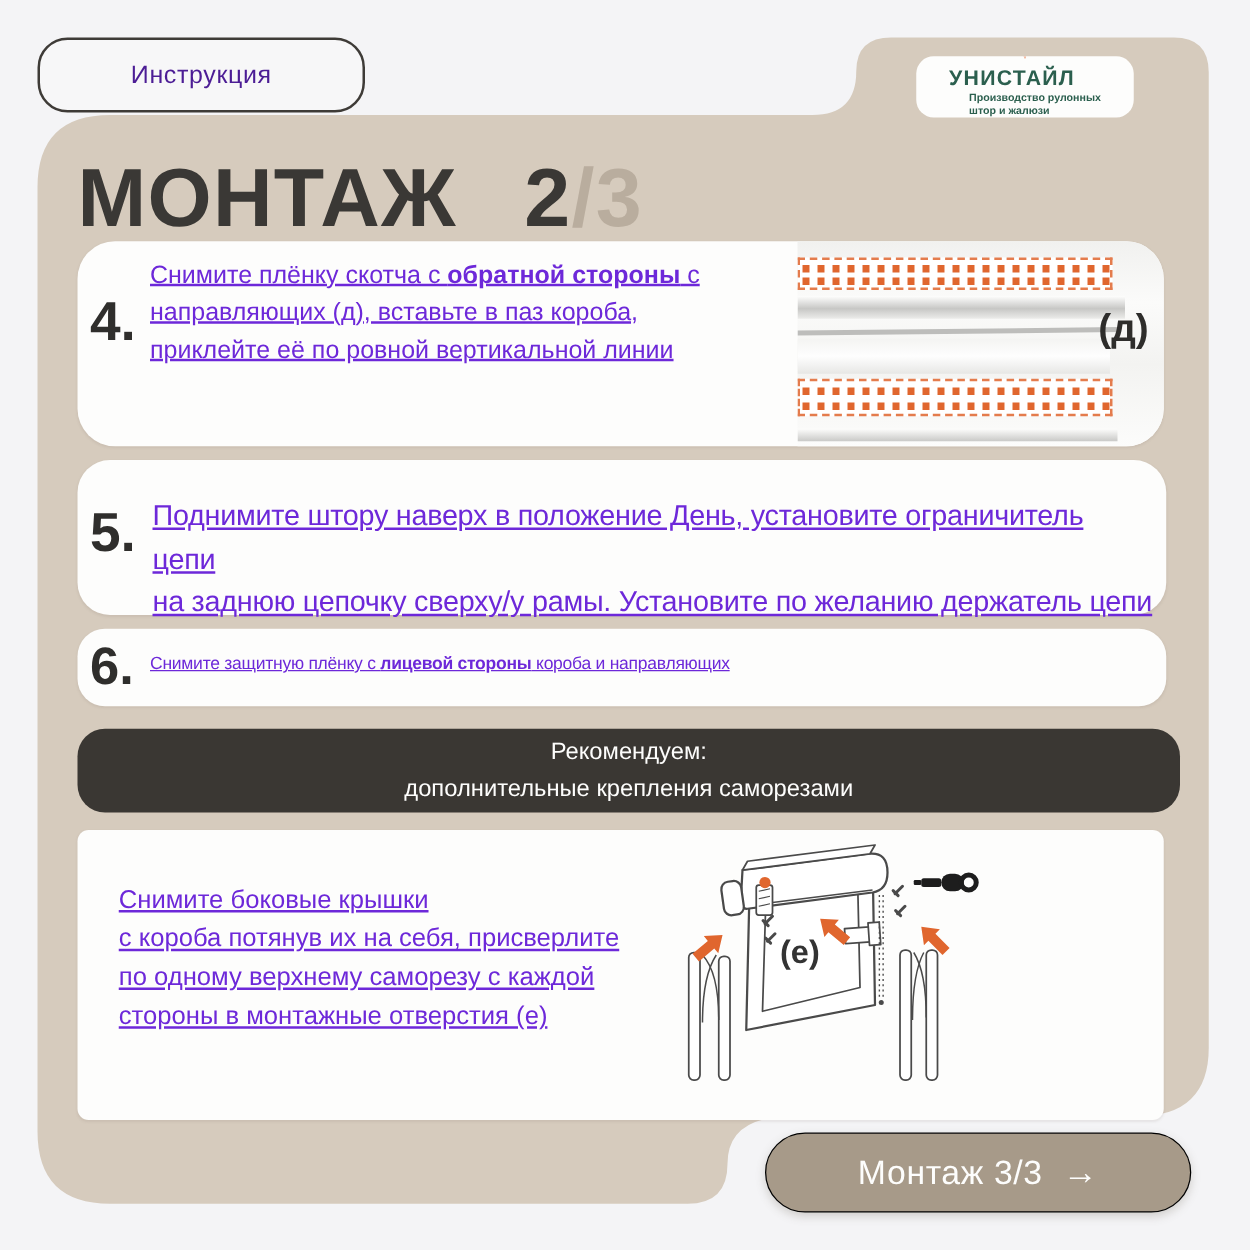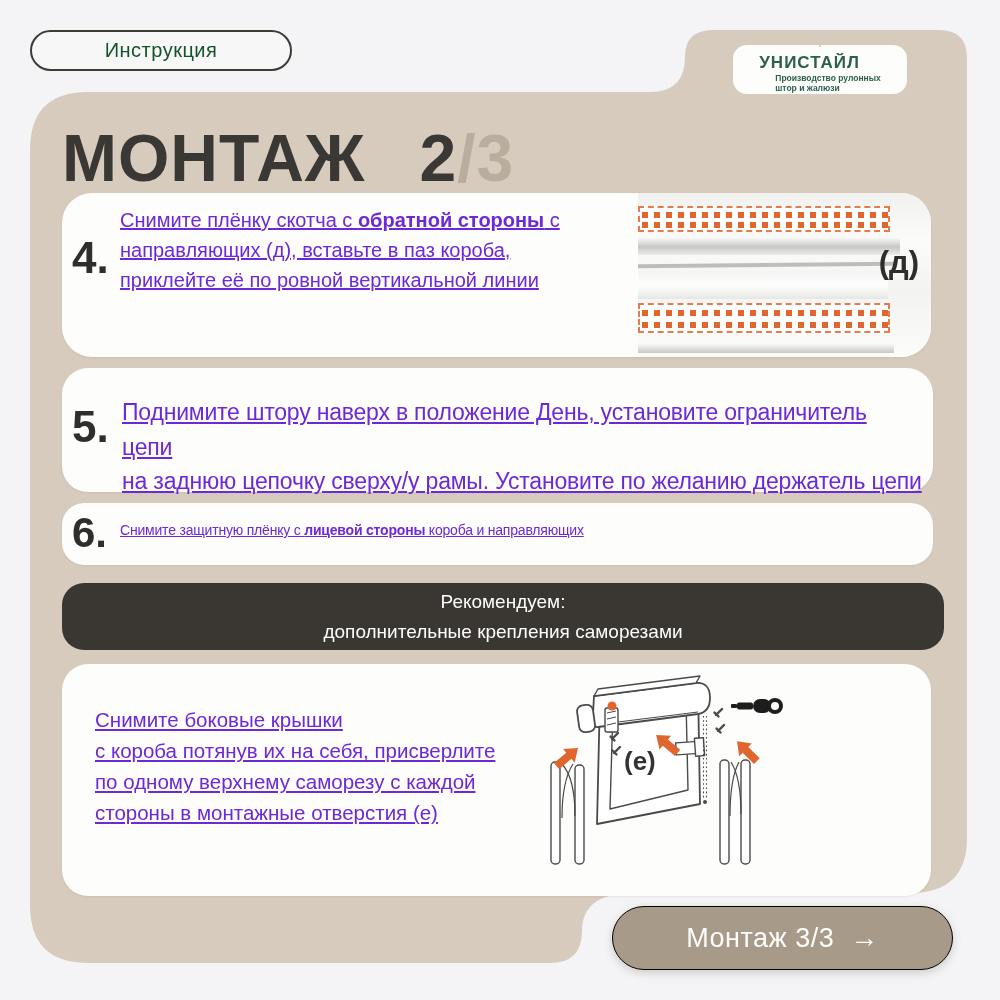--- a/index.html
+++ b/index.html
@@ -2,40 +2,40 @@
 <html><head>
 <meta charset="utf-8">
 <style>
   html,body{margin:0;padding:0;background:#f4f4f6;}
   .stage{position:relative;width:1000px;height:1000px;overflow:hidden;
          font-family:"Liberation Sans","DejaVu Sans",sans-serif;background:#f4f4f6;}
   .abs{position:absolute;}
   
   .card-bg{position:absolute;left:0;top:0;}
   
-  .badge{position:absolute;left:30px;top:30px;width:262px;height:41px;
+  .badge{position:absolute;left:30px;top:30px;width:262px;height:60px;
          border:2px solid #3e3b37;border-radius:24px;background:#f7f7f8;
          display:flex;align-items:center;justify-content:center;
-         font-size:20px;color:#14532d;letter-spacing:.5px;box-sizing:border-box;}
+         font-size:20px;color:#4c1d95;letter-spacing:.5px;box-sizing:border-box;}
   .logo-pill{position:absolute;left:733px;top:45px;width:174px;height:49px;
          background:#fdfdfc;border-radius:14px;display:flex;align-items:center;
          padding:0 8px;box-sizing:border-box;gap:7px;flex-direction:column;}
   .logo-name{font-size:17px;font-weight:bold;color:#2b5f4e;letter-spacing:1px;line-height:1.1;}
   .logo-sub{font-size:8.5px;font-weight:bold;color:#2b5f4e;line-height:1.25;white-space:pre-line;margin-left:16px;}
   
   .title-row{position:absolute;left:62px;top:120px;display:flex;align-items:baseline;
          font-weight:bold;font-size:66px;color:#3a3835;letter-spacing:1px;}
   .title-cur{margin-left:54px;}
   .title-tot{color:#b9ad9e;}
   
   .wcard{position:absolute;background:#fdfdfc;box-shadow:0 1px 2px rgba(120,110,95,.12);}
   .card4{left:62px;top:193px;width:869px;height:164px;border-radius:30px;}
   .card5{left:62px;top:368px;width:871px;height:124px;border-radius:26px;}
   .card6{left:62px;top:503px;width:871px;height:62px;border-radius:22px;}
-  .cardF{left:62px;top:664px;width:869px;height:232px;border-radius:26px;}
+  .cardF{left:62px;top:664px;width:869px;height:232px;border-radius:9px;}
   .num{position:absolute;font-size:44px;font-weight:600;color:#2f2e2c;}
   .stext{position:absolute;color:#6d28d9;font-size:20px;line-height:1.5;text-decoration:underline;}
   .lines{white-space:pre-line;}
   .b{font-weight:bold;}
   
   .photo{position:absolute;right:0;top:0;width:293px;height:164px;
          border-radius:0 30px 30px 0;overflow:hidden;
          background:linear-gradient(180deg,#f1f1ef 0%,#fbfbfa 30%,#f3f3f1 60%,#fcfcfb 100%);}
   .tape{position:absolute;left:0;width:252px;height:26px;background:#fff;
         border:2px dashed rgba(224,102,46,.85);box-sizing:border-box;

